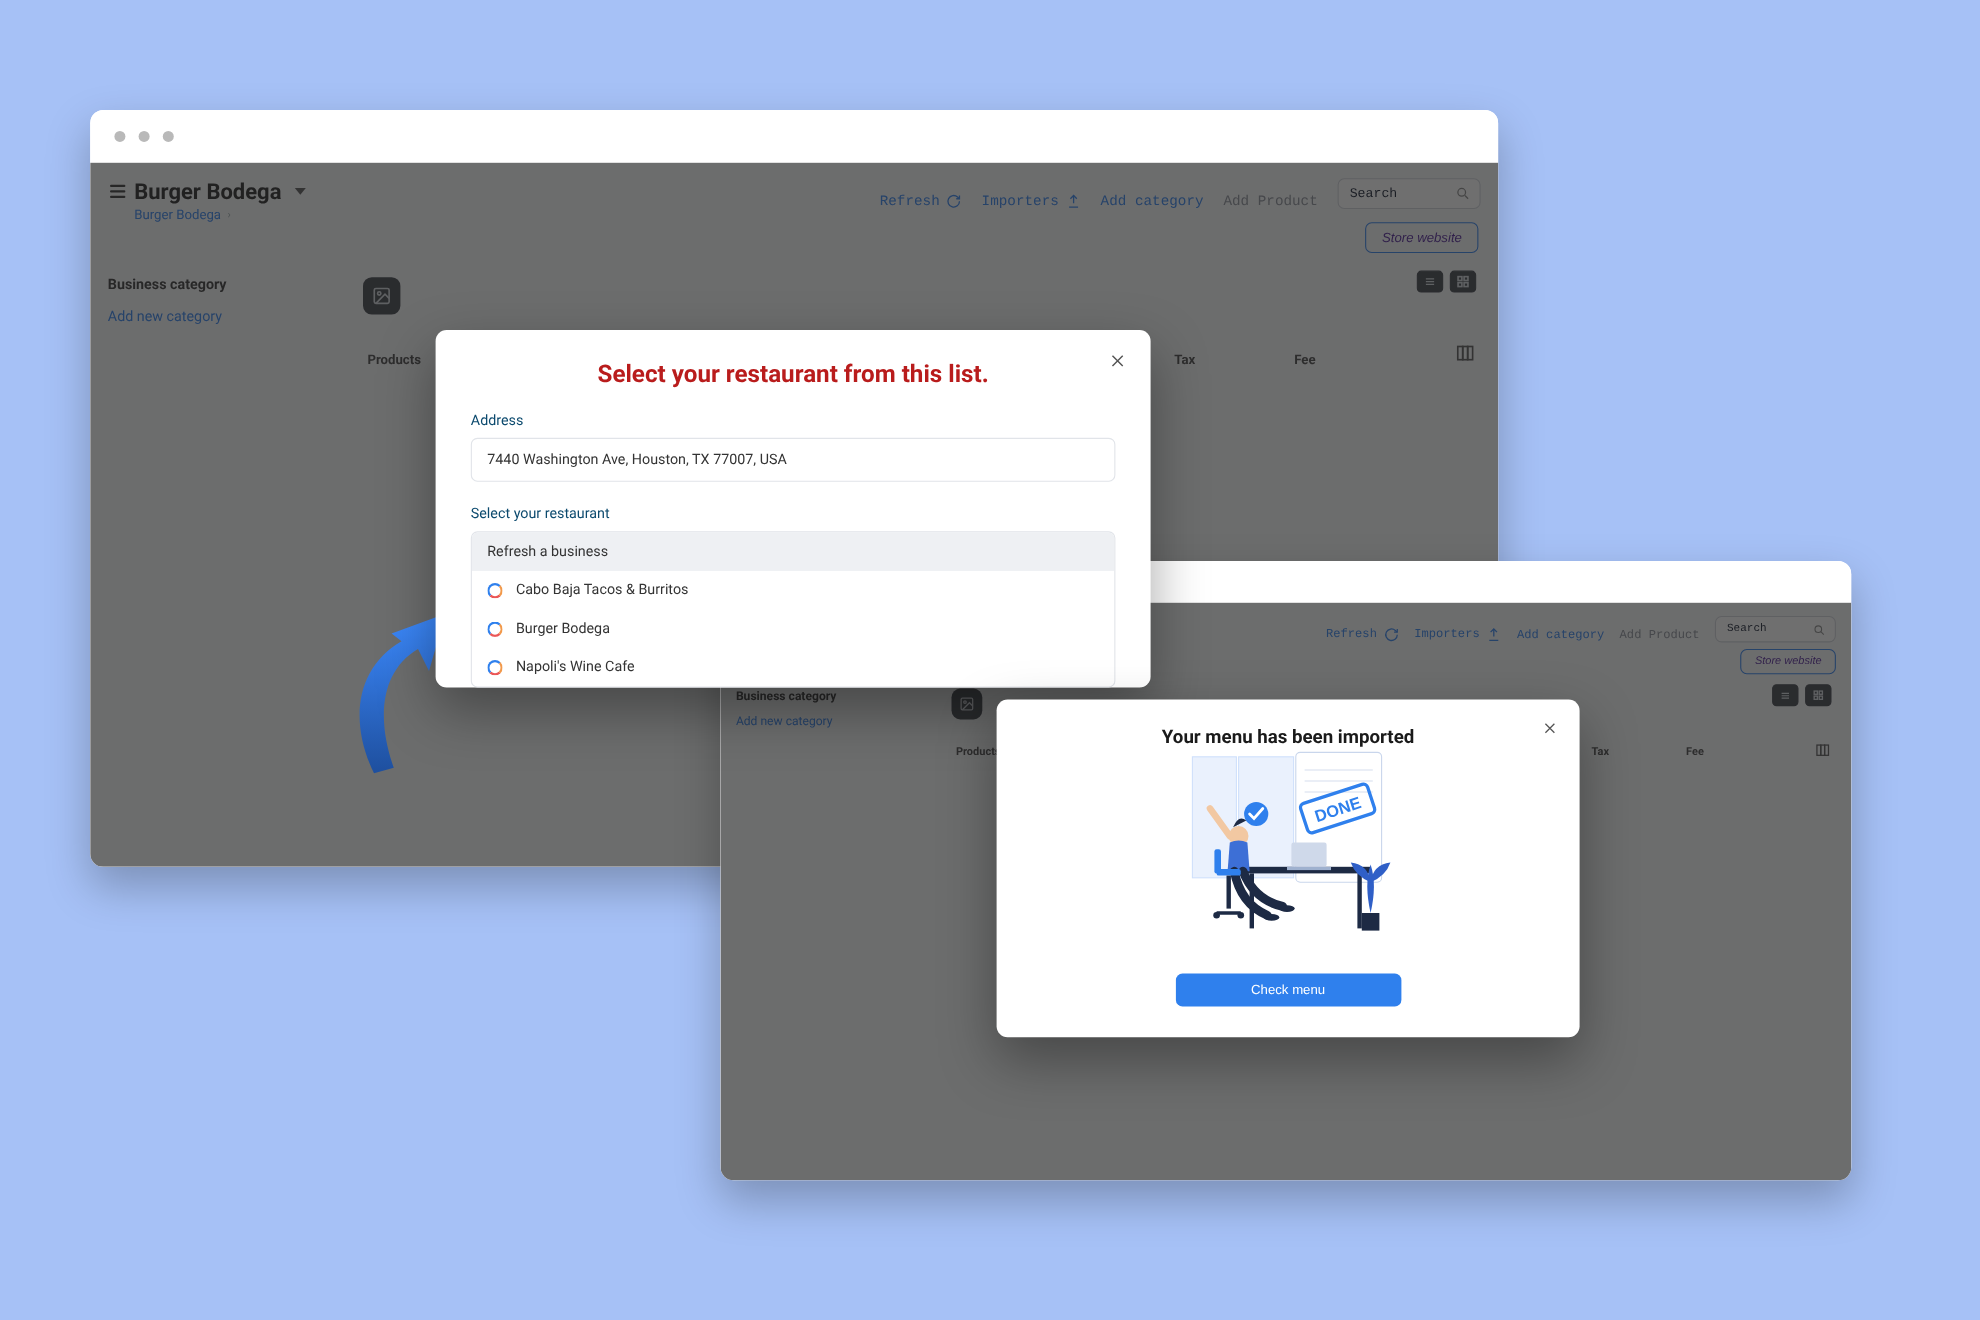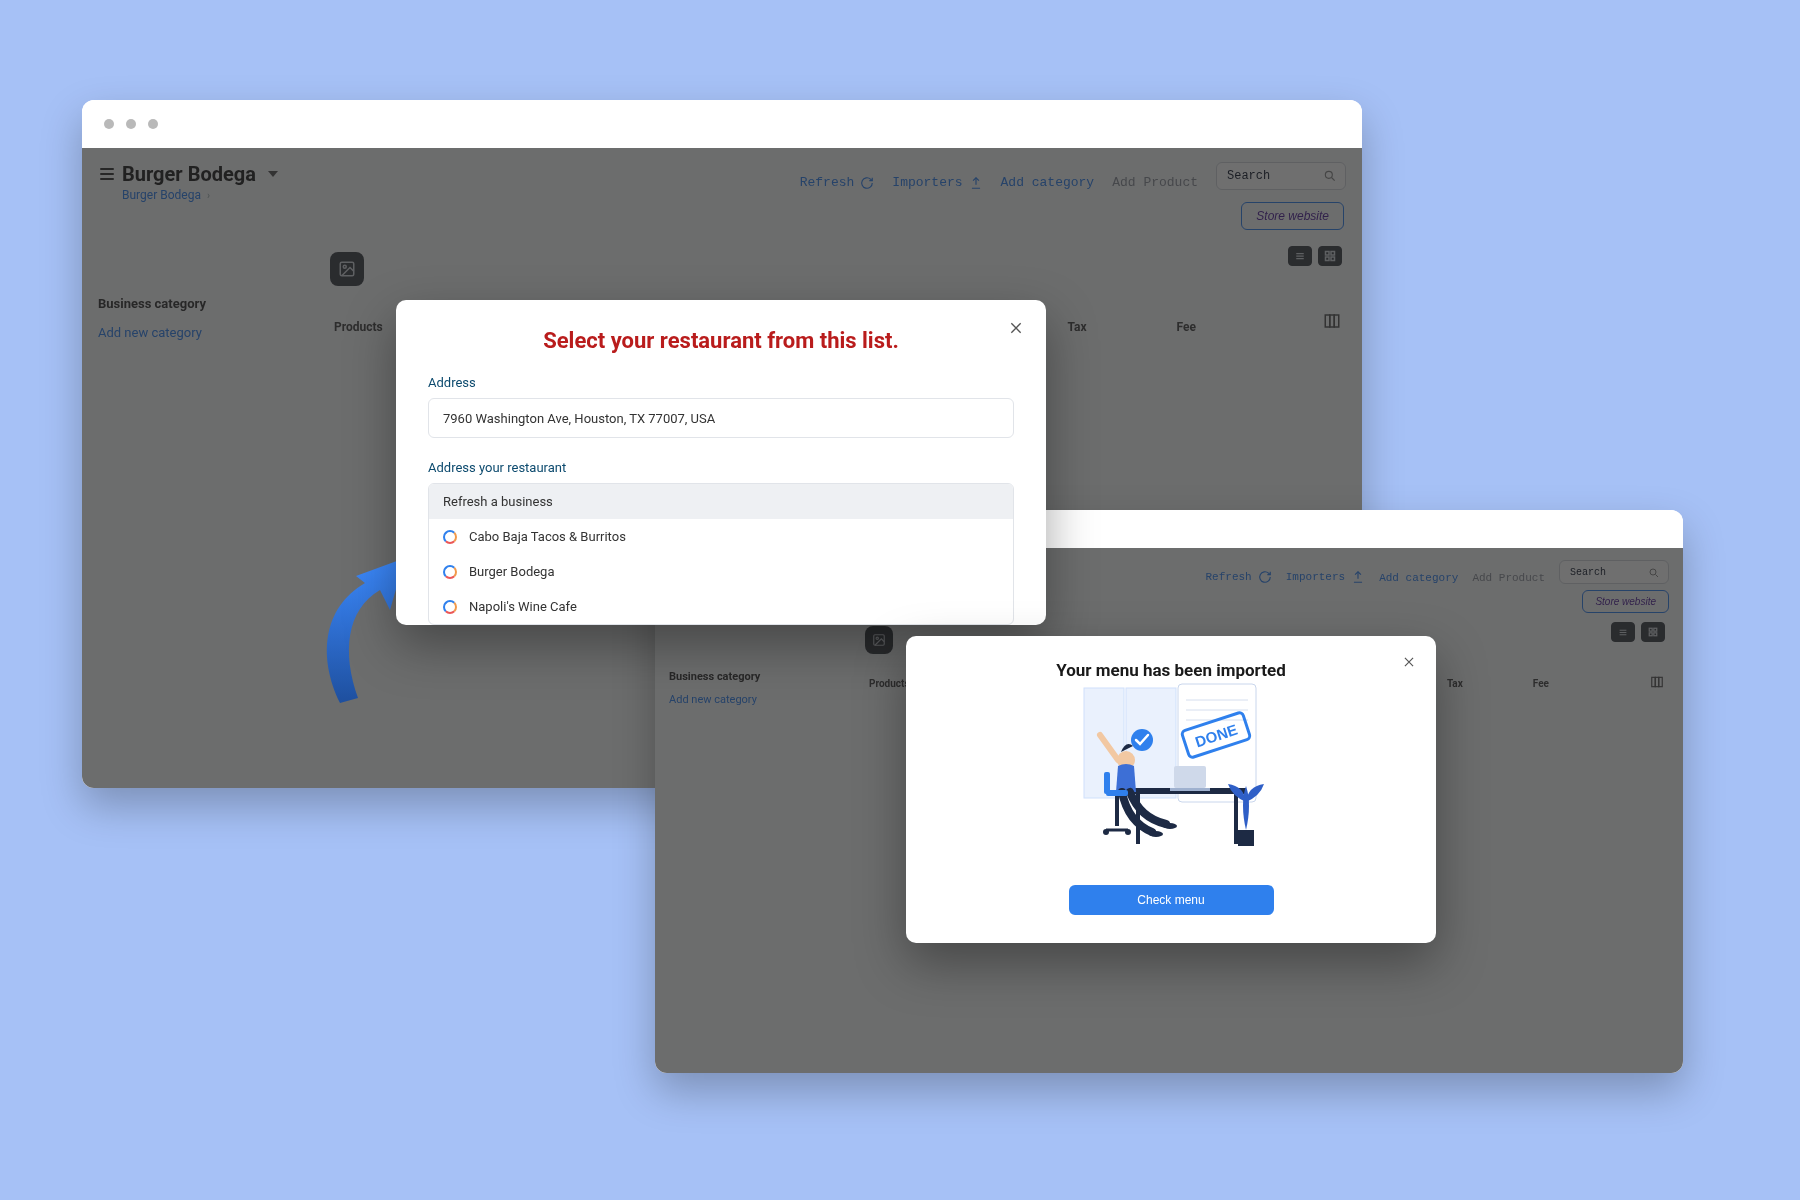--- a/index.html
+++ b/index.html
@@ -88,21 +88,21 @@
   .store-btn {
     position:absolute; right:18px; top:54px;
     border:1px solid #2f80ed; color:#4c1d95; background:transparent;
     border-radius:6px; padding:6px 14px; font-size:12px; cursor:pointer;font-style:italic;
   }
 
   .content-row {
     position:absolute; left:16px; right:16px; top: 104px;
     display:flex; gap:26px;
   }
-  .sidebar { width: 190px; font-size: 13px; margin-top: 44px; }
+  .sidebar { width: 190px; font-size: 13px; }
   .side-heading { font-weight:700; color:#333; margin-bottom:14px; }
   .side-link { color:#2f80ed; cursor:pointer; }
 
   .main { flex:1;margin-left:16px; }
   .thumb {
     width:34px; height:34px; border-radius:8px; background:#3a3f46;
     display:flex; align-items:center; justify-content:center; margin-bottom:34px;
   }
   .thumb svg { stroke:#cfd3d9; }
 
@@ -327,24 +327,24 @@
 <div class="modal-select">
   <div class="close">
     <svg width="16" height="16" viewBox="0 0 24 24" stroke="#555" stroke-width="2">
         <path d="M5 5l14 14M19 5L5 19"></path>
       </svg>
   </div>
   <h2>Select your restaurant from this list.</h2>
 
   <label class="fld-label">Address</label>
   <div class="fld">
-    <span>7960 Washington Ave, Houston, TX 77007, USA</span>
-  </div>
-
-  <label class="fld-label">Address your restaurant</label>
+    <span>7440 Washington Ave, Houston, TX 77007, USA</span>
+  </div>
+
+  <label class="fld-label">Select your restaurant</label>
   <div class="dropdown">
     <div class="dd-head">Refresh a business</div>
     <div class="dd-opt">
       <span class="ring"></span>
       <span>Cabo Baja Tacos &amp; Burritos</span>
     </div>
     <div class="dd-opt">
       <span class="ring"></span>
       <span>Burger Bodega</span>
     </div>

